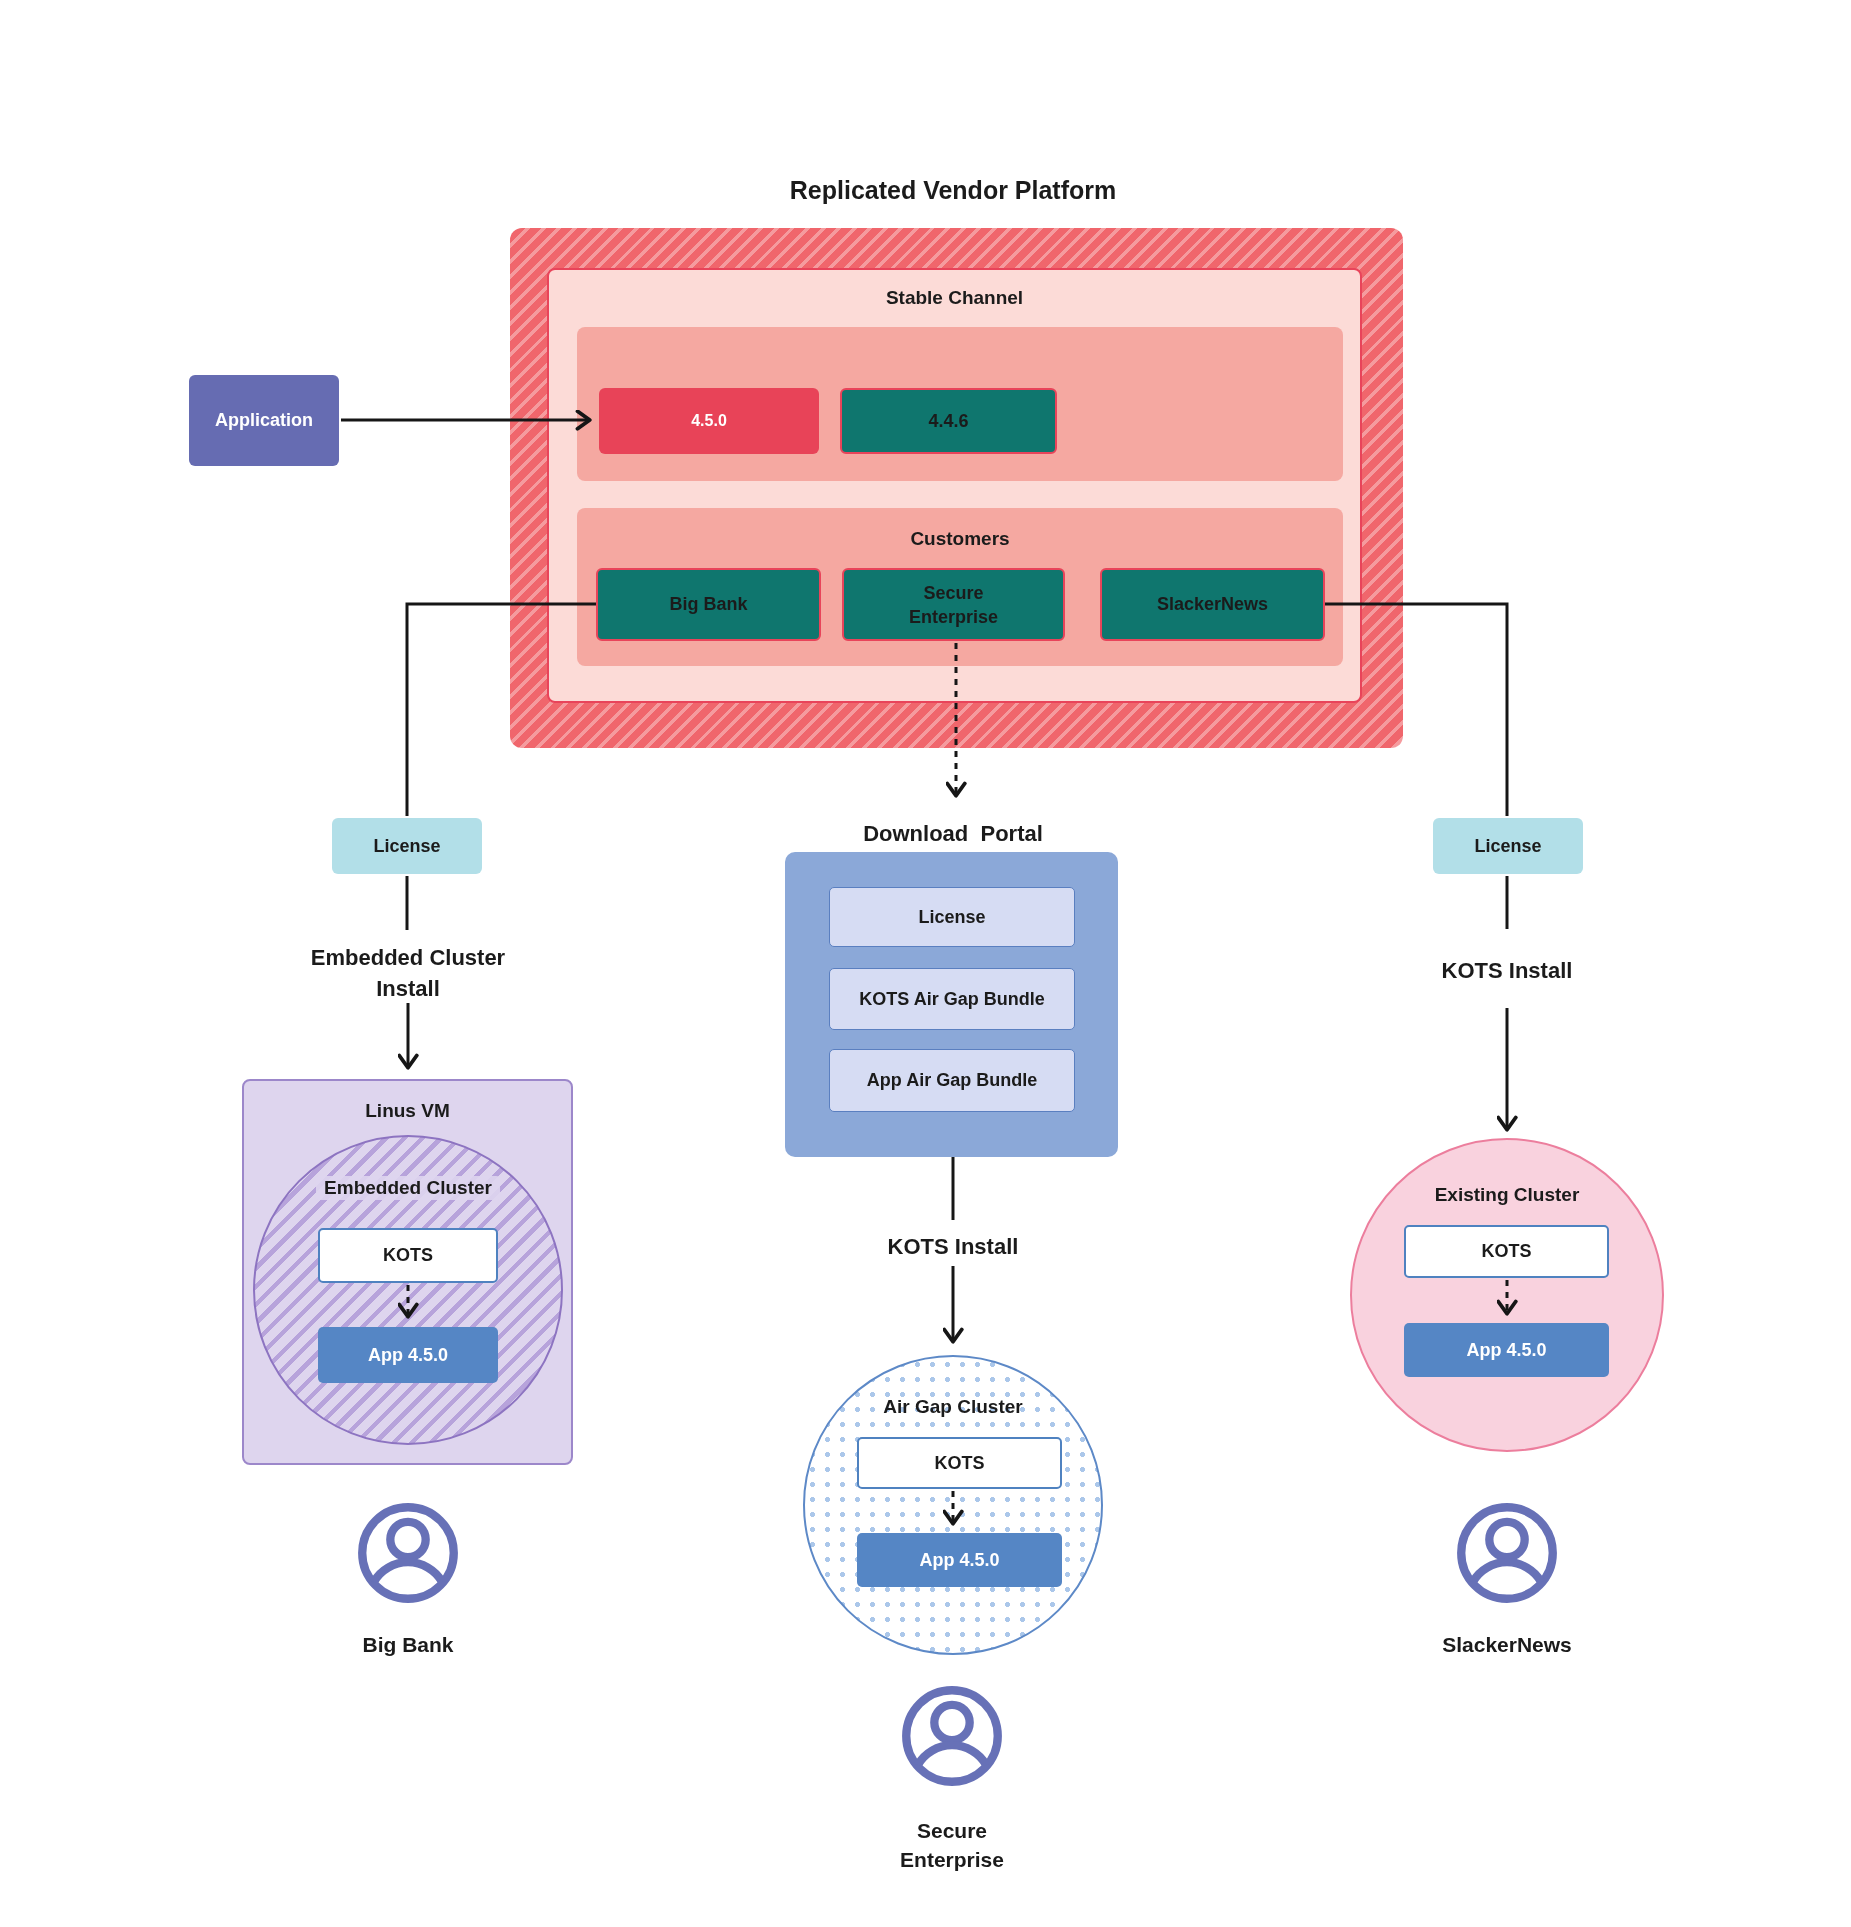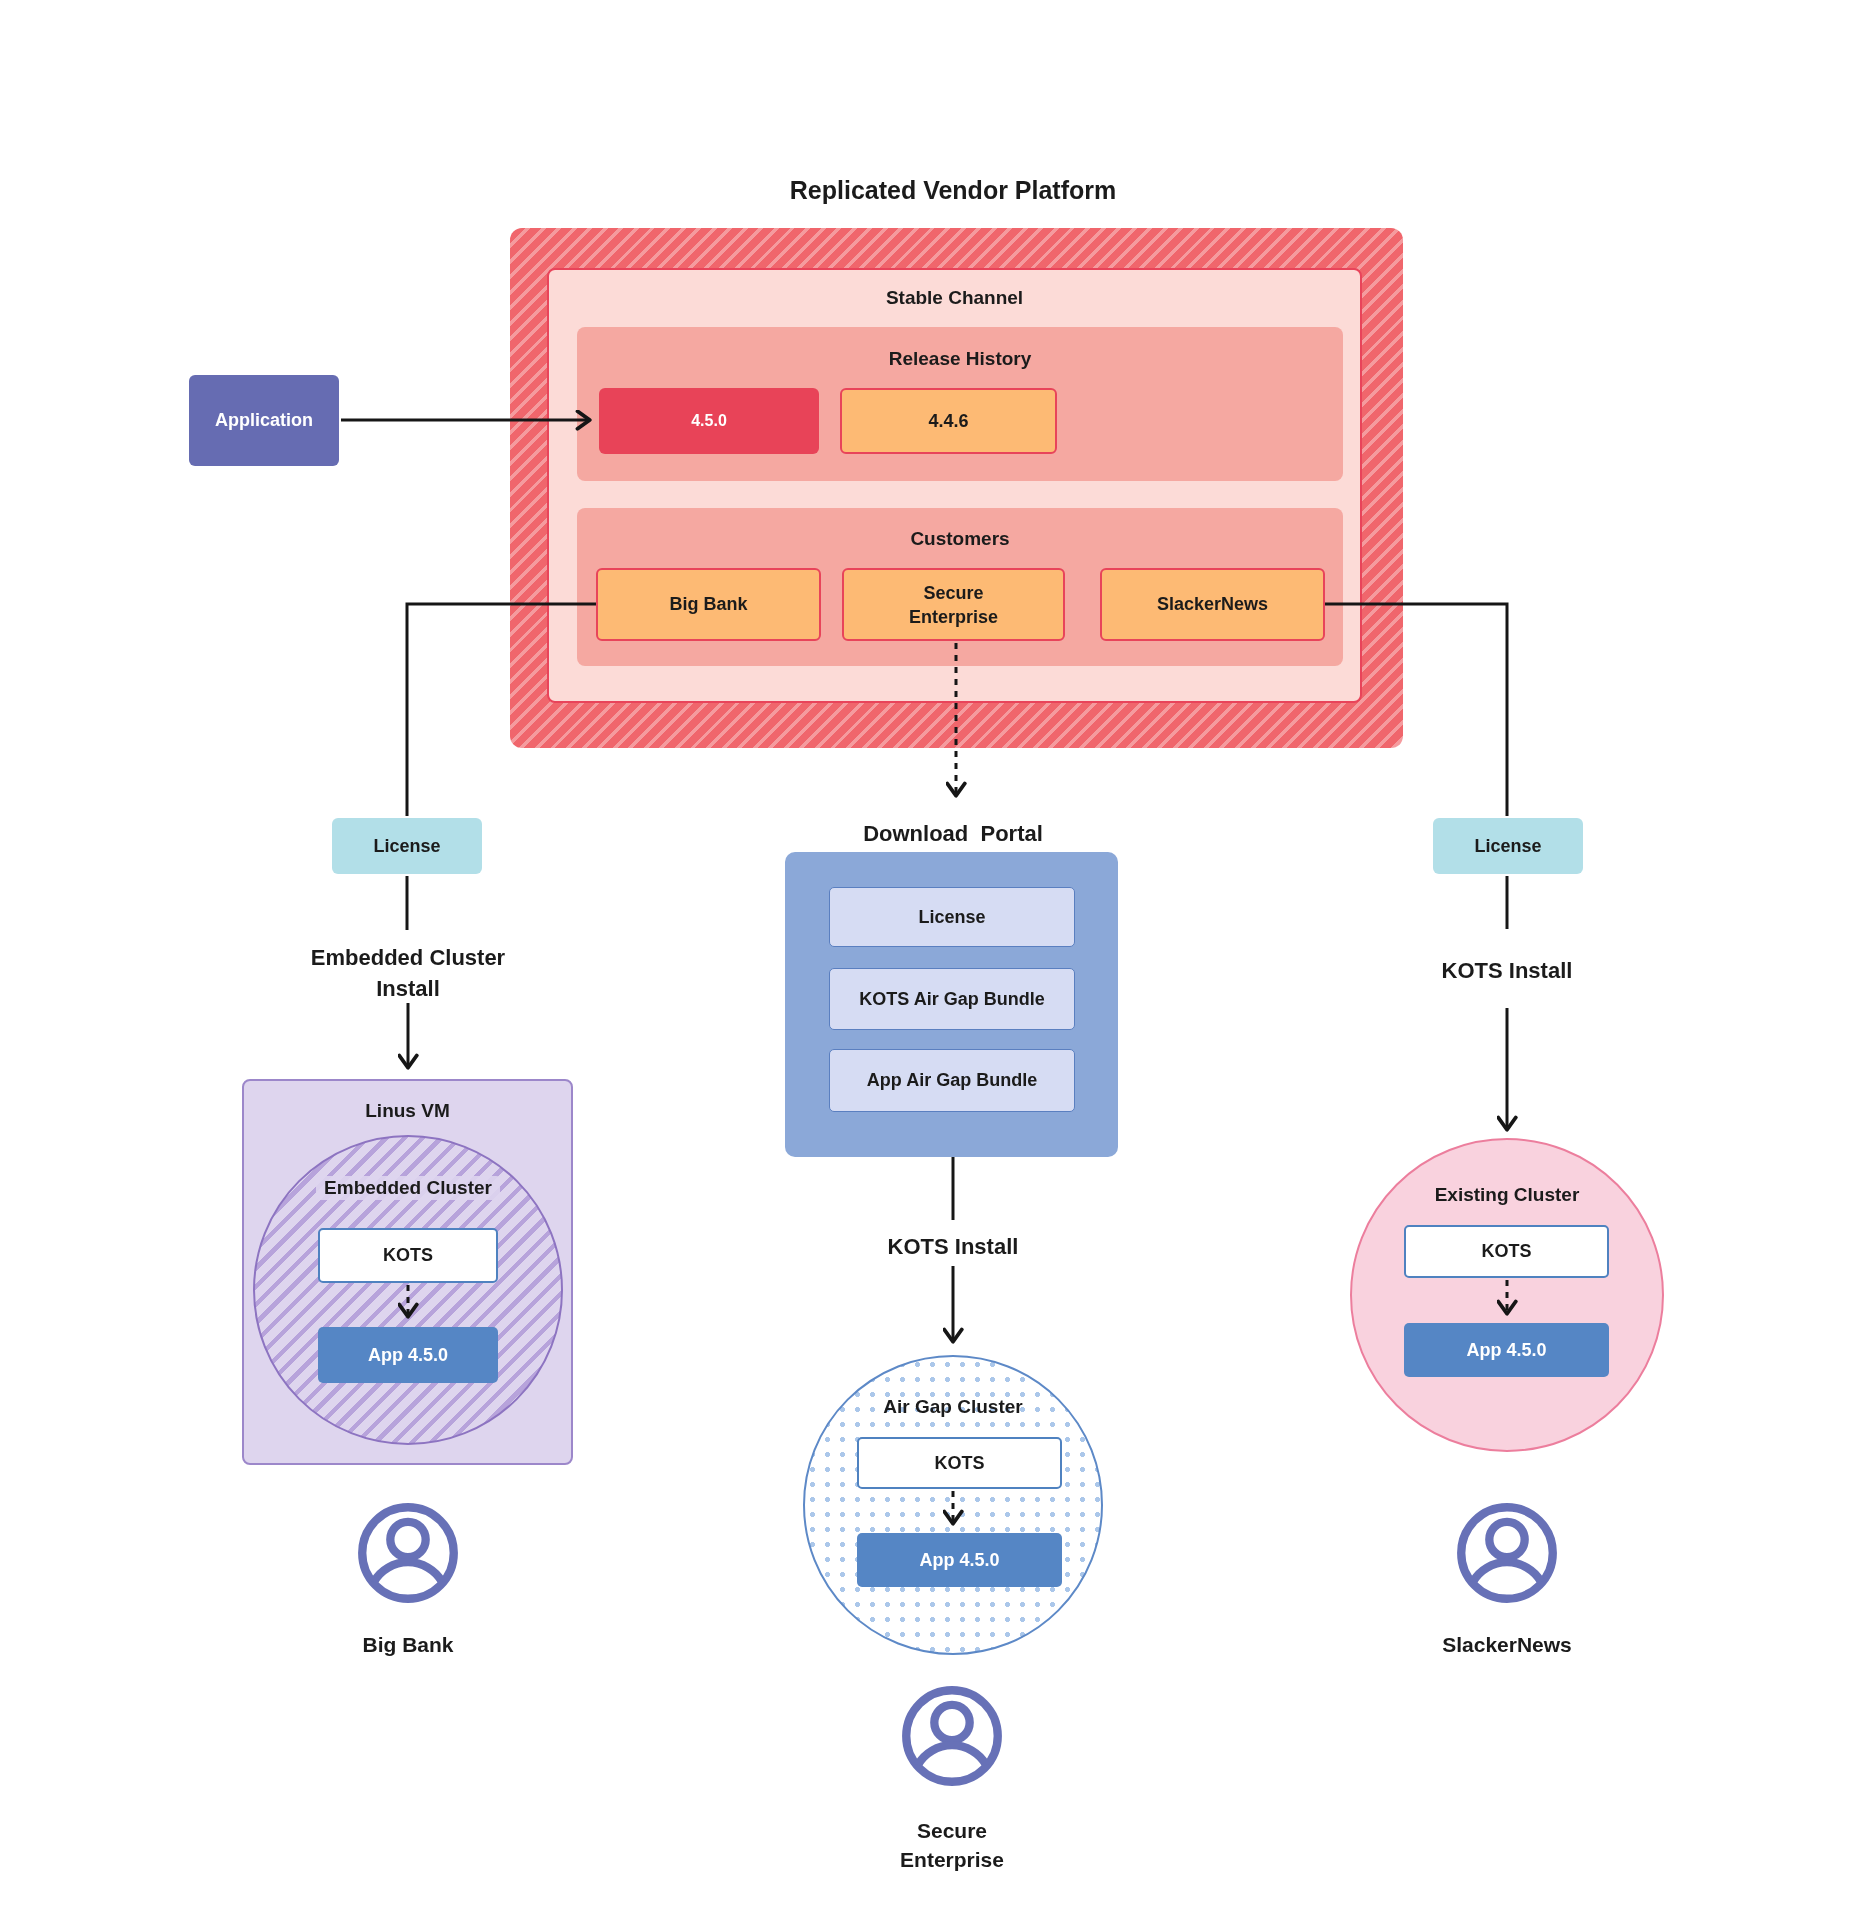--- a/index.html
+++ b/index.html
@@ -13,21 +13,21 @@
   .center-text{display:flex;align-items:center;justify-content:center;}
 
   
   .hatch-red{
     background:repeating-linear-gradient(135deg,#f59b9e 0px,#f59b9e 3.5px,#f0666c 3.5px,#f0666c 11px);
     border-radius:12px;
   }
   .stable-panel{background:#fcdbd7;border:2.5px solid #e8445a;border-radius:8px;}
   .pink-panel{background:#f5a8a1;border-radius:8px;}
   .release-hot{background:#e84358;border-radius:6px;color:#ffffff;font-size:16px;}
-  .white-red{background:#fdba74;border:2px solid #e8445a;border-radius:6px;font-size:18px;}
+  .white-red{background:#0f766e;border:2px solid #e8445a;border-radius:6px;font-size:18px;}
 
   .app-node{background:#666cb2;border-radius:6px;color:#ffffff;font-size:18px;}
   .teal-node{background:#b2dfe8;border-radius:6px;font-size:18px;}
 
   .vm-panel{background:#ded5ee;border:2px solid #9c87ca;border-radius:8px;}
   .hatch-purple{
     background:repeating-linear-gradient(135deg,#b7a3db 0px,#b7a3db 4.5px,#ded5ee 4.5px,#ded5ee 13px);
     border:2px solid #8d74c1;border-radius:50%;
   }
   .kots-node{background:#ffffff;border:2px solid #4f82c0;border-radius:5px;font-size:18px;}
@@ -57,21 +57,20 @@
 <div id="canvas">
 
   <div class="abs lbl section-title" style="left:500px;top:176px;width:906px;">Replicated Vendor Platform</div>
 
   <div class="abs hatch-red" style="left:510px;top:228px;width:893px;height:520px;"></div>
 
   <div class="abs stable-panel" style="left:547px;top:268px;width:815px;height:435px;"></div>
   <div class="abs lbl panel-label" style="left:547px;top:287px;width:815px;">Stable Channel</div>
 
   <div class="abs pink-panel" style="left:577px;top:327px;width:766px;height:154px;"></div>
-  <div class="abs lbl panel-label" style="left:577px;top:348px;width:766px;">Release History</div>
   <div class="abs release-hot center-text lbl" style="left:599px;top:388px;width:220px;height:66px;">4.5.0</div>
   <div class="abs white-red center-text lbl" style="left:840px;top:388px;width:217px;height:66px;">4.4.6</div>
 
   <div class="abs pink-panel" style="left:577px;top:508px;width:766px;height:158px;"></div>
   <div class="abs lbl panel-label" style="left:577px;top:528px;width:766px;">Customers</div>
   <div class="abs white-red center-text lbl" style="left:596px;top:568px;width:225px;height:73px;">Big Bank</div>
   <div class="abs white-red center-text lbl" style="left:842px;top:568px;width:223px;height:73px;line-height:24px;">Secure
 Enterprise</div>
   <div class="abs white-red center-text lbl" style="left:1100px;top:568px;width:225px;height:73px;">SlackerNews</div>
 

